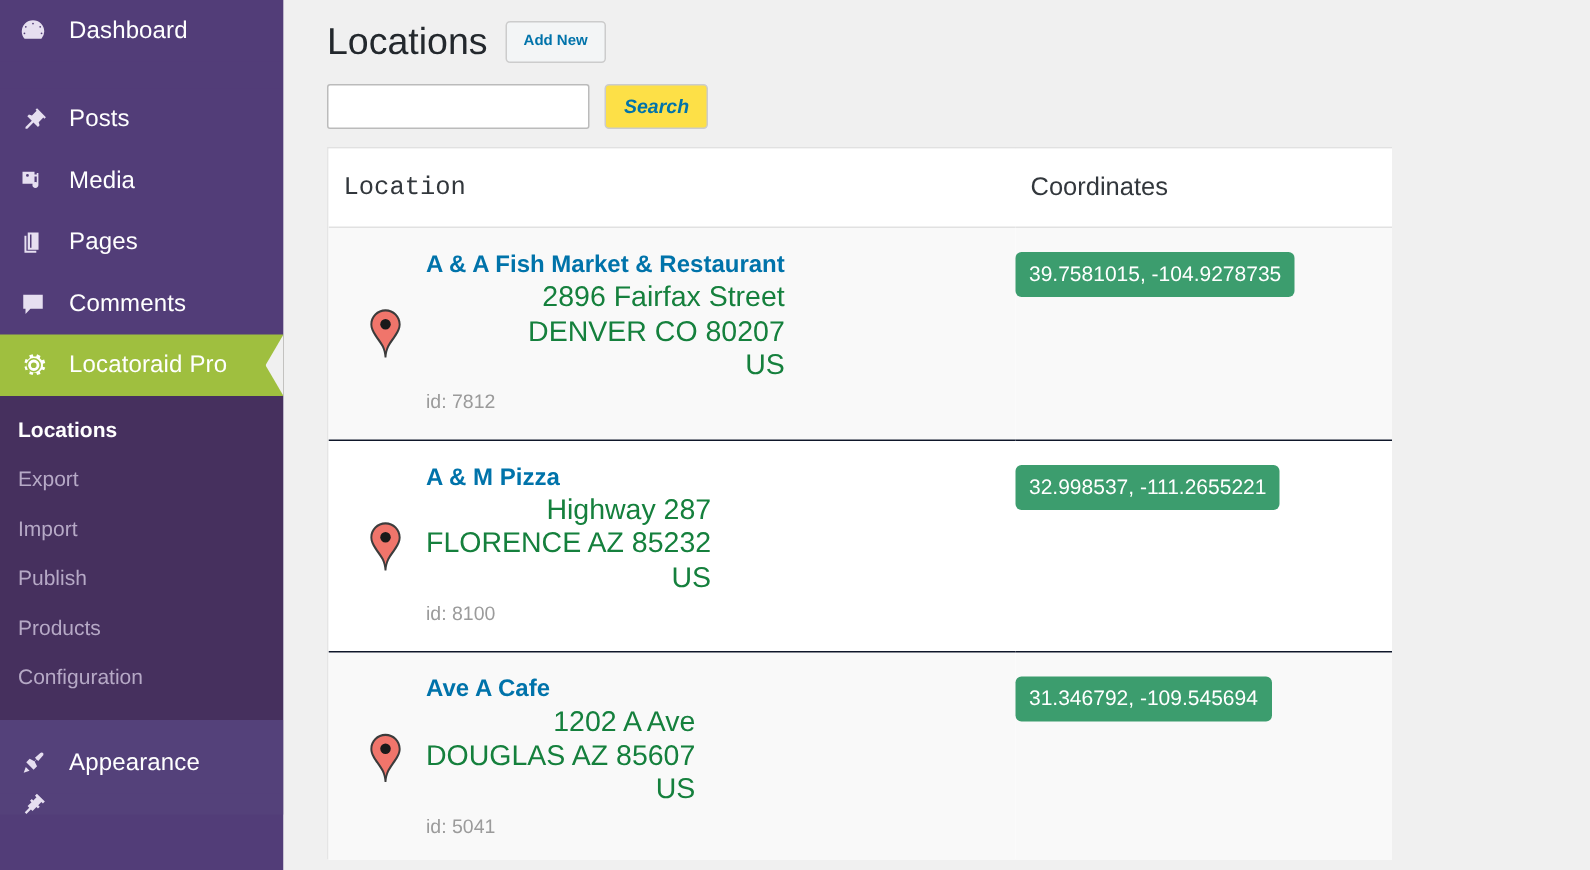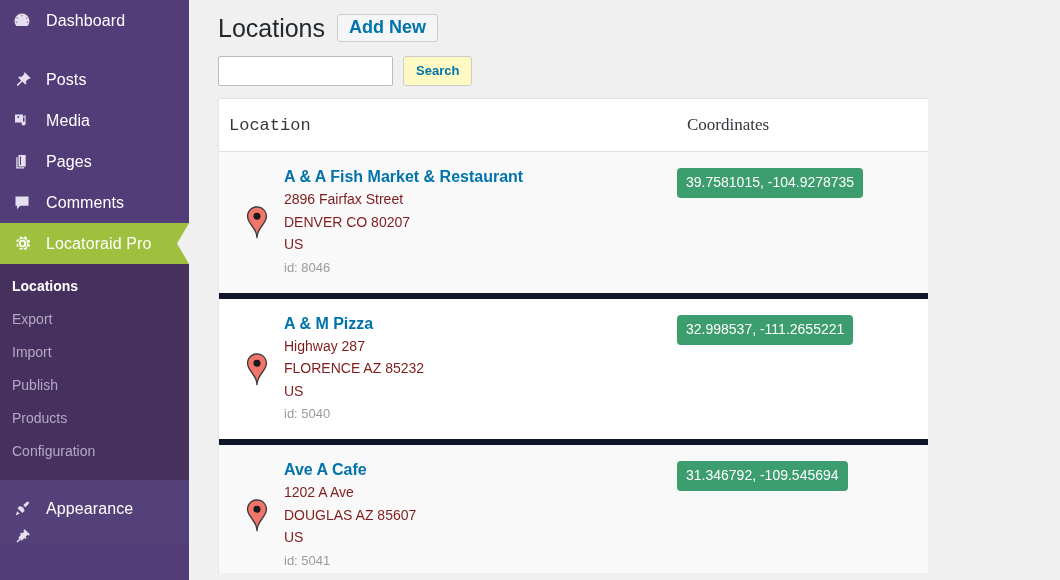--- a/index.html
+++ b/index.html
@@ -75,21 +75,21 @@
     display: flex; align-items: center; gap: 12px;
     height: 46px;
   }
   .page-title {
     font-size: 25px;
     font-weight: 400;
     color: #23282d;
     line-height: 32px;
   }
   .add-new-btn {
-    font-size: 18px;
+    font-size: 10px;
     color: #0073aa;
     background: #f3f5f6;
     border: 1px solid #cccccc;
     border-radius: 3px;
     padding: 5px 11px 6px 11px;
     font-weight: bold;
     cursor: pointer;
     line-height: 15px;
   }
   .search-row {
@@ -103,27 +103,28 @@
     border-radius: 2px;
     padding: 0 8px;
     font-size: 14px;
     font-family: "Liberation Sans", sans-serif;
     color: #32373c;
     outline: none;
   }
   .search-btn {
     font-size: 13px;
     color: #0073aa;
-    background: #fef9c3;
+    background: #fde047;
     border: 1px solid #cccccc;
     border-radius: 3px;
     padding: 6px 12px 7px 12px;
     font-weight: bold;
     cursor: pointer;
     line-height: 15px;
+    font-style: italic;
   }
 
   
   .table-wrap {
     margin-left: 29px;
     background: #ffffff;
     border-top: 1px solid #e1e1e1;
     border-left: 1px solid #e5e5e5;
     height: 475px;
     overflow: hidden;
@@ -132,23 +133,23 @@
   .table thead th {
     text-align: left;
     font-weight: 400;
     font-size: 17px;
     color: #32373c;
     padding: 16px 0 16px 10px;
     background: #ffffff;
     border-bottom: 1px solid #e1e1e1;
   }
   .col-loc { width: 458px; font-family: Liberation Mono, monospace; }
-  .col-coord { width: auto; font-family: Liberation Serif, serif; }
-
-  .table tbody tr { border-bottom: 6px solid #0f172a; }
+  .col-coord { width: auto; }
+
+  .table tbody tr { border-bottom: 1px solid #0f172a; }
   .table tbody tr.alt { background: #f9f9f9; }
   .table tbody tr.plain { background: #ffffff; }
   .table tbody td { vertical-align: top; padding: 0; }
 
   .loc-cell { display: flex; align-items: flex-start; padding: 12px 0 14px 10px; }
   .pin-holder {
     width: 55px; min-width: 55px;
     display: flex; align-items: center; justify-content: center;
     align-self: center;
     padding-top: 4px;
@@ -157,23 +158,24 @@
   .loc-name {
     font-size: 16px;
     font-weight: bold;
     color: #0073aa;
     text-decoration: none;
     display: block;
     line-height: 22px;
     cursor: pointer;
   }
   .loc-line {
-    font-size: 14px;
-    color: #7f1d1d;
+    font-size: 19px;
+    color: #15803d;
     line-height: 22.5px;
+    text-align: right;
   }
   .loc-id {
     font-size: 13px;
     color: #9b9b9b;
     line-height: 22px;
     padding-top: 1px;
   }
   .coord-cell { padding: 16px 0 14px 0; }
   .coord-badge {
     display: inline-block;
@@ -313,21 +315,21 @@
                       <path d="M13 1.2C7.4 1.2 2.9 5.7 2.9 11.3c0 5 4.6 9.4 7.7 14.9 1.1 2 1.6 4.6 1.8 7.1h1.2c.2-2.5.7-5.1 1.8-7.1 3.1-5.5 7.7-9.9 7.7-14.9C23.1 5.7 18.6 1.2 13 1.2z" fill="#1a1a1a" opacity="0.85"></path>
                       <path d="M13 2.6c-4.9 0-8.8 3.9-8.8 8.7 0 4.3 4.4 8.6 7.4 13.8.7 1.2 1.1 2.6 1.4 4.2.3-1.6.7-3 1.4-4.2 3-5.2 7.4-9.5 7.4-13.8 0-4.8-3.9-8.7-8.8-8.7z" fill="#f0756b"></path>
                       <circle cx="13" cy="11.2" r="3.5" fill="#1a1a1a"></circle>
                     </svg>
                   </div>
                   <div class="loc-text">
                     <a class="loc-name">A &amp; A Fish Market &amp; Restaurant</a>
                     <div class="loc-line">2896 Fairfax Street</div>
                     <div class="loc-line">DENVER CO 80207</div>
                     <div class="loc-line">US</div>
-                    <div class="loc-id">id: 8046</div>
+                    <div class="loc-id">id: 7812</div>
                   </div>
                 </div>
               </td>
               <td>
                 <div class="coord-cell"><span class="coord-badge">39.7581015, -104.9278735</span></div>
               </td>
             </tr>
             <tr class="plain">
               <td>
                 <div class="loc-cell">
@@ -336,21 +338,21 @@
                       <path d="M13 1.2C7.4 1.2 2.9 5.7 2.9 11.3c0 5 4.6 9.4 7.7 14.9 1.1 2 1.6 4.6 1.8 7.1h1.2c.2-2.5.7-5.1 1.8-7.1 3.1-5.5 7.7-9.9 7.7-14.9C23.1 5.7 18.6 1.2 13 1.2z" fill="#1a1a1a" opacity="0.85"></path>
                       <path d="M13 2.6c-4.9 0-8.8 3.9-8.8 8.7 0 4.3 4.4 8.6 7.4 13.8.7 1.2 1.1 2.6 1.4 4.2.3-1.6.7-3 1.4-4.2 3-5.2 7.4-9.5 7.4-13.8 0-4.8-3.9-8.7-8.8-8.7z" fill="#f0756b"></path>
                       <circle cx="13" cy="11.2" r="3.5" fill="#1a1a1a"></circle>
                     </svg>
                   </div>
                   <div class="loc-text">
                     <a class="loc-name">A &amp; M Pizza</a>
                     <div class="loc-line">Highway 287</div>
                     <div class="loc-line">FLORENCE AZ 85232</div>
                     <div class="loc-line">US</div>
-                    <div class="loc-id">id: 5040</div>
+                    <div class="loc-id">id: 8100</div>
                   </div>
                 </div>
               </td>
               <td>
                 <div class="coord-cell"><span class="coord-badge">32.998537, -111.2655221</span></div>
               </td>
             </tr>
             <tr class="alt">
               <td>
                 <div class="loc-cell">

